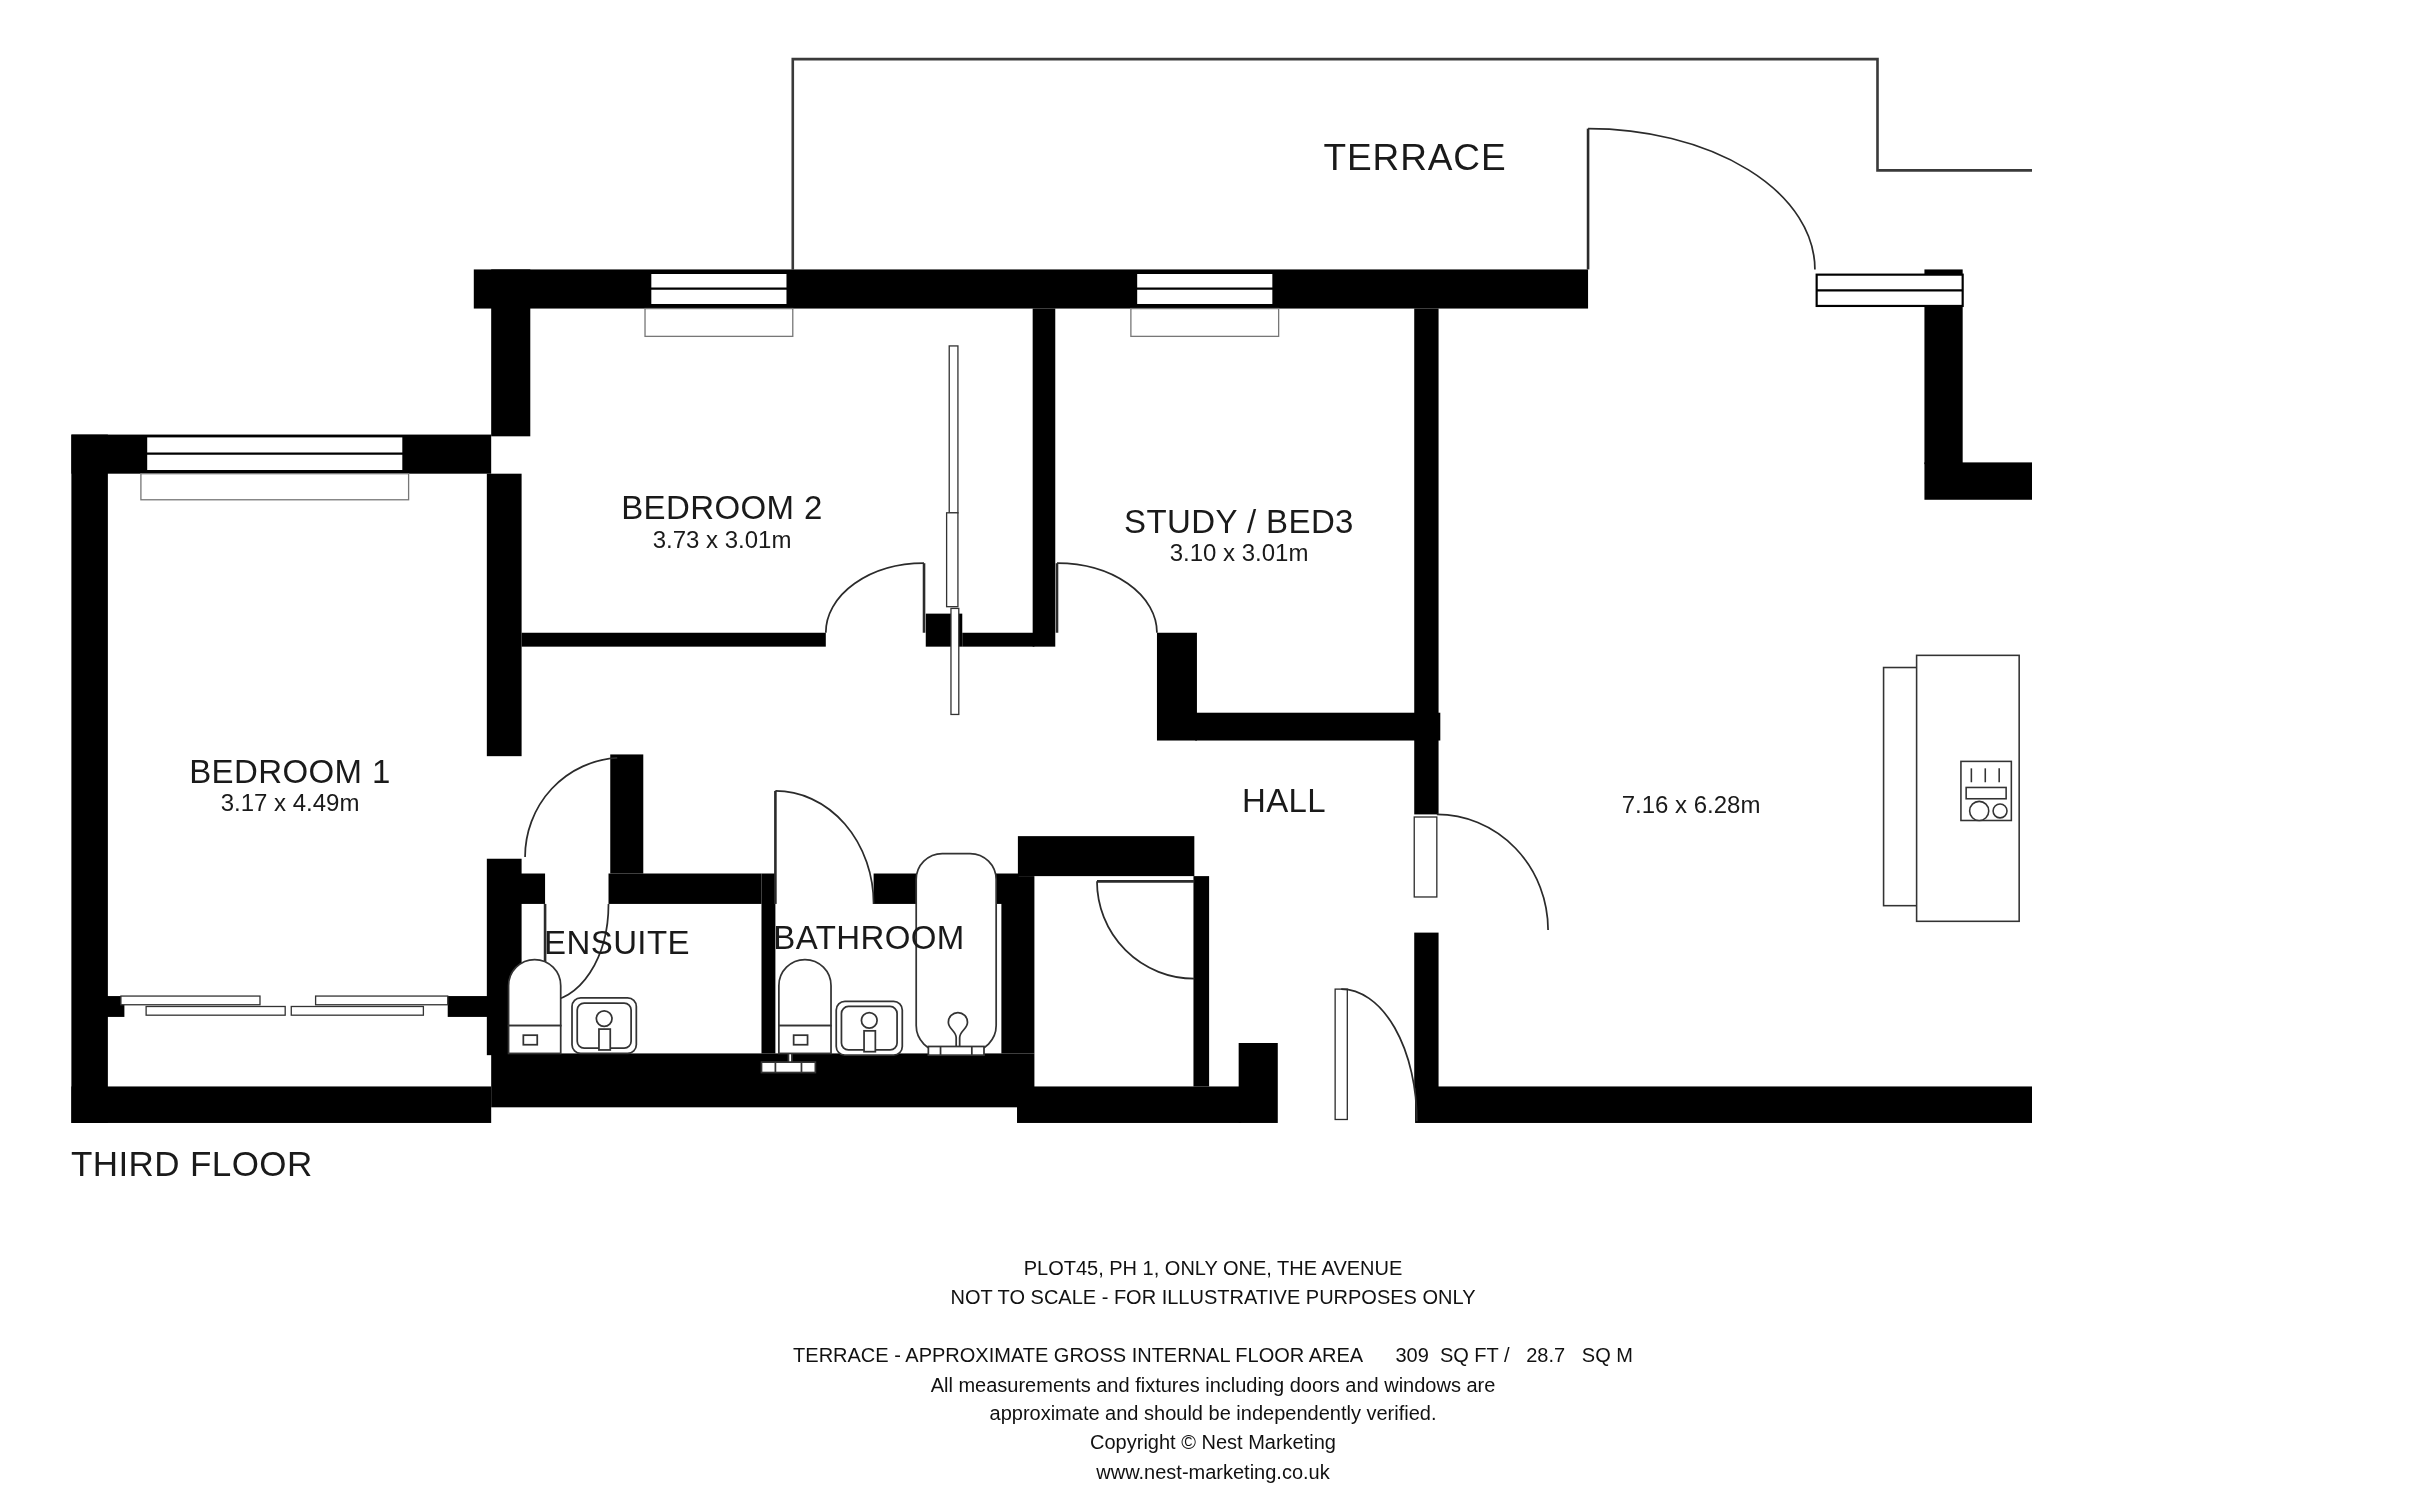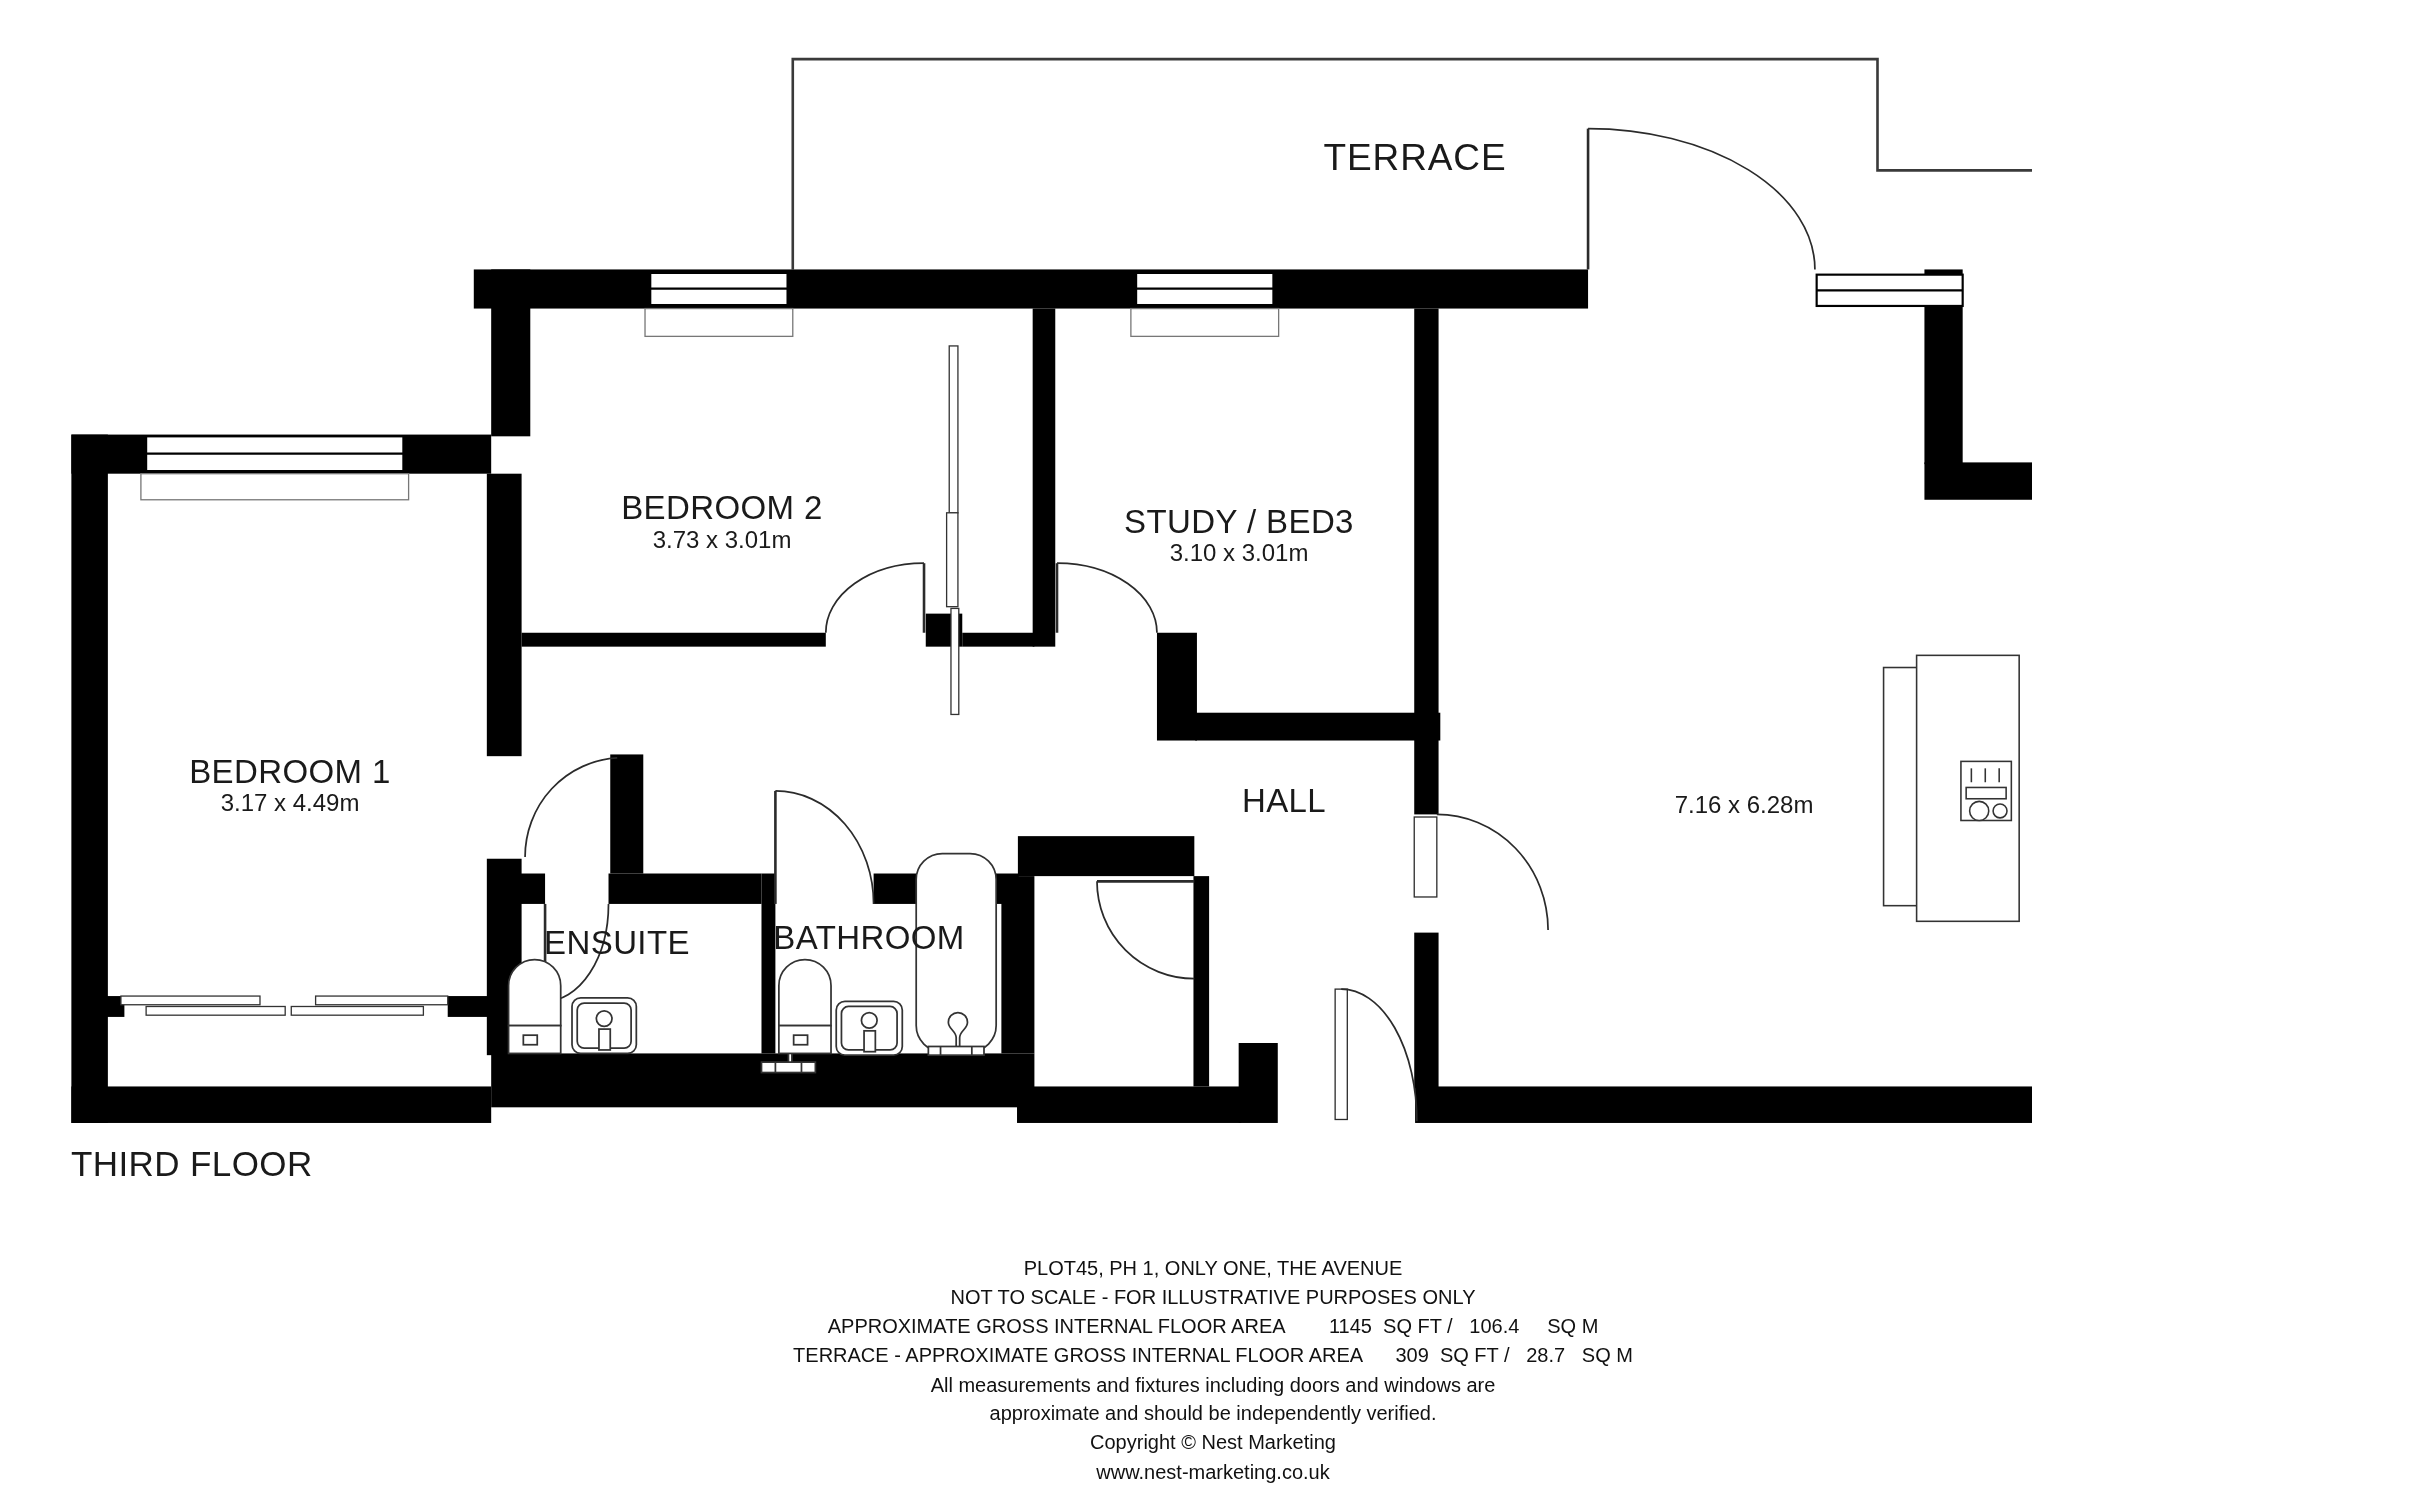--- a/index.html
+++ b/index.html
@@ -202,31 +202,30 @@
 
 <div class="lbl room-name" style="left:722px;top:489px;text-align:center;">BEDROOM 2</div>
 <div class="lbl room-dims" style="left:722px;top:526px;">3.73 x 3.01m</div>
 
 <div class="lbl room-name" style="left:1239px;top:503px;">STUDY / BED3</div>
 <div class="lbl room-dims" style="left:1239px;top:539px;">3.10 x 3.01m</div>
 
 <div class="lbl room-name" style="left:290px;top:753px;">BEDROOM 1</div>
 <div class="lbl room-dims" style="left:290px;top:789px;">3.17 x 4.49m</div>
 
-<div class="lbl room-dims" style="left:1744px;top:791px;">7.16 x 6.28m</div>
+<div class="lbl room-dims" style="left:1691px;top:791px;">7.16 x 6.28m</div>
 
 <div class="lbl room-name" style="left:1284px;top:782px;">HALL</div>
 <div class="lbl room-name" style="left:617px;top:924px;text-align:center;">ENSUITE</div>
 <div class="lbl room-name" style="left:869px;top:919px;">BATHROOM</div>
 
 <div class="floor-lbl" style="left:71px;top:1128px;">THIRD FLOOR</div>
 
 <div class="footer-line" style="left:1213px;top:1257px;">PLOT45, PH 1, ONLY ONE, THE AVENUE</div>
 <div class="footer-line" style="left:1213px;top:1286px;">NOT TO SCALE - FOR ILLUSTRATIVE PURPOSES ONLY</div>
-<div class="footer-line" style="left:1213px;top:1315px;">APPROXIMATE GROSS INTERNAL FLOOR AREA        1145  SQ FT /   106.4     SQ M</div>
 <div class="footer-line" style="left:1213px;top:1344px;">TERRACE - APPROXIMATE GROSS INTERNAL FLOOR AREA      309  SQ FT /   28.7   SQ M</div>
 <div class="footer-line" style="left:1213px;top:1374px;">All measurements and fixtures including doors and windows are</div>
 <div class="footer-line" style="left:1213px;top:1402px;">approximate and should be independently verified.</div>
 <div class="footer-line" style="left:1213px;top:1431px;">Copyright © Nest Marketing</div>
 <div class="footer-line" style="left:1213px;top:1461px;">www.nest-marketing.co.uk</div>
 
 </div>
 
 
 </body></html>

